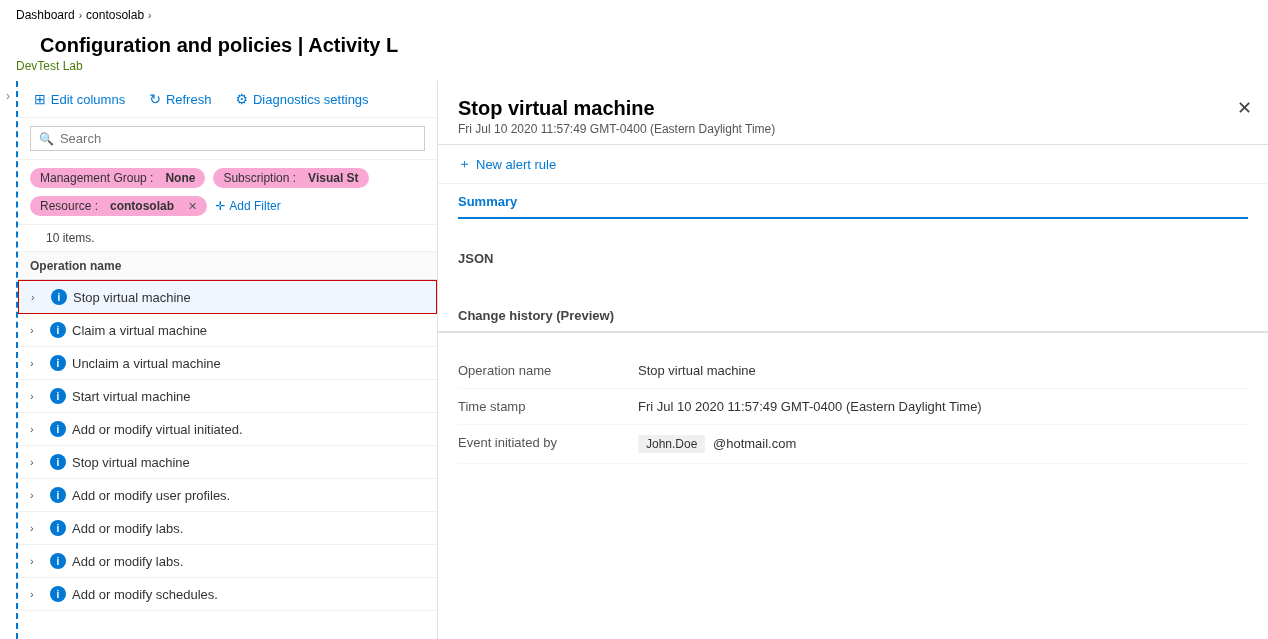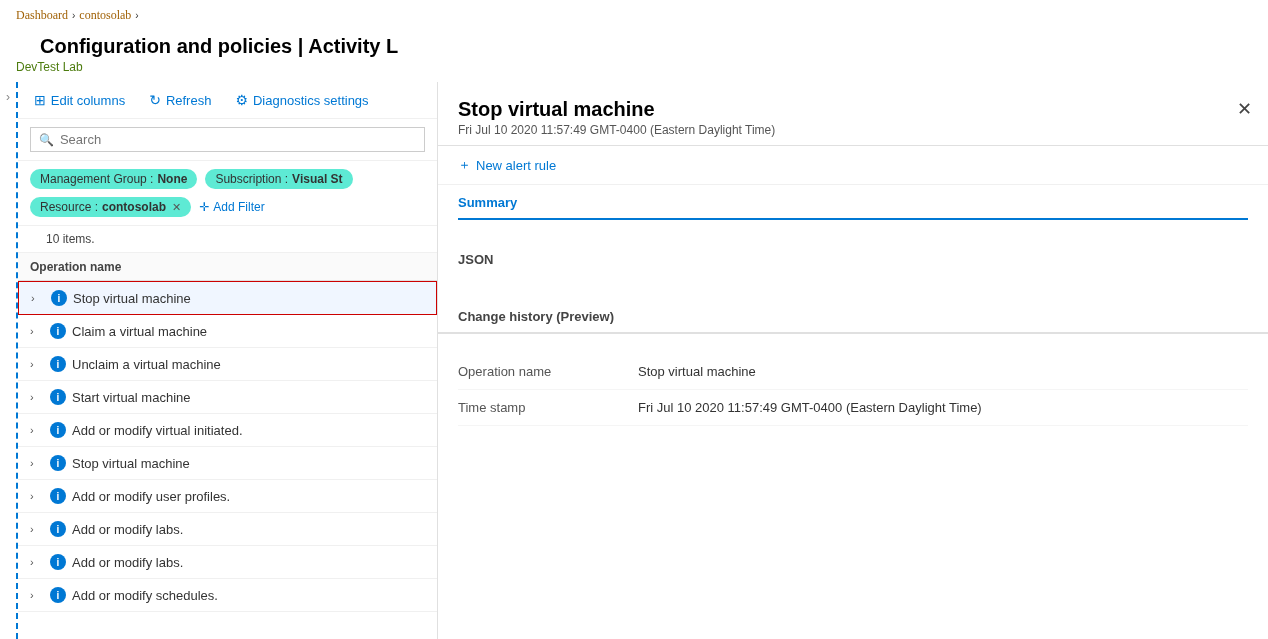--- a/index.html
+++ b/index.html
@@ -1,41 +1,41 @@
 <!DOCTYPE html>
 <html><head>
   <meta charset="utf-8">
   <style>
     * { box-sizing: border-box; margin: 0; padding: 0; }
     body { font-family: 'Segoe UI', Arial, sans-serif; font-size: 13px; color: #333; background: #fff; display: flex; flex-direction: column; height: 639px; overflow: hidden; }
 
     .breadcrumb { display: flex; align-items: center; padding: 8px 16px; font-size: 12px; color: #0078d4; gap: 4px; }
     .breadcrumb span { color: #333; }
-    .breadcrumb a { color: #a16207; text-decoration: none; cursor: pointer; font-family: Liberation Serif, serif; }
+    .breadcrumb a { color: #000000; text-decoration: none; cursor: pointer; }
     .chevron { color: #888; font-size: 10px; }
 
     .page-header { padding: 4px 16px 8px 16px; }
     .page-title { font-size: 20px; font-weight: 600; color: #000; margin-left: 24px; }
     .page-subtitle { font-size: 12px; color: #4d7c0f; margin-top: 2px; }
 
     .main-container { display: flex; flex: 1; overflow: hidden; }
 
     .left-panel { width: 420px; min-width: 420px; border-right: 1px solid #e0e0e0; display: flex; flex-direction: column; overflow: hidden; }
 
     .toolbar { display: flex; align-items: center; padding: 8px 12px; gap: 16px; border-bottom: 1px solid #f0f0f0; flex-wrap: wrap; }
     .toolbar-btn { display: flex; align-items: center; gap: 5px; color: #0078d4; cursor: pointer; font-size: 13px; background: none; border: none; padding: 2px 4px; }
     .toolbar-btn .icon { font-size: 14px; }
 
     .search-bar { padding: 8px 12px; border-bottom: 1px solid #f0f0f0; }
     .search-input-wrap { display: flex; align-items: center; border: 1px solid #ccc; padding: 4px 8px; gap: 6px; background: #fff; }
     .search-input-wrap input { border: none; outline: none; font-size: 13px; width: 100%; color: #404040; }
     .search-icon-sm { color: #888; font-size: 12px; }
 
     .filter-bar { padding: 8px 12px; display: flex; flex-wrap: wrap; gap: 8px; align-items: center; border-bottom: 1px solid #f0f0f0; }
-    .filter-chip { display: flex; align-items: center; gap: 4px; background: #5eead4; border-radius: 12px; padding: 3px 10px; font-size: 12px; }
+    .filter-chip { display: flex; align-items: center; gap: 12px; background: #f9a8d4; border-radius: 12px; padding: 3px 10px; font-size: 12px; }
     .filter-chip .remove { cursor: pointer; color: #555; margin-left: 2px; font-size: 11px; }
     .add-filter-btn { display: flex; align-items: center; gap: 4px; color: #0078d4; cursor: pointer; font-size: 12px; background: none; border: none; }
 
     .items-count { padding: 6px 28px; font-size: 12px; color: #444; border-bottom: 1px solid #f0f0f0; }
 
     .table-header { padding: 6px 12px; background: #fafafa; border-bottom: 1px solid #e0e0e0; }
     .col-header { font-weight: 600; font-size: 12px; color: #444; }
 
     .list-area { flex: 1; overflow-y: auto; }
     .list-item { display: flex; align-items: center; padding: 8px 12px; cursor: pointer; border-bottom: 1px solid #f0f0f0; gap: 6px; }
@@ -212,15 +212,22 @@
 
     <div class="detail-area">
       <div class="detail-row">
         <div class="detail-label">Operation name</div>
         <div class="detail-value">Stop virtual machine</div>
       </div>
       <div class="detail-row">
         <div class="detail-label">Time stamp</div>
         <div class="detail-value">Fri Jul 10 2020 11:57:49 GMT-0400 (Eastern Daylight Time)</div>
       </div>
+      <div class="detail-row">
+        <div class="detail-label">Event initiated by</div>
+        <div class="detail-value">
+          <span class="user-badge">John.Doe</span>
+          <span>@hotmail.com</span>
+        </div>
+      </div>
     </div>
   </div>
 </div>
 
 </body></html>

